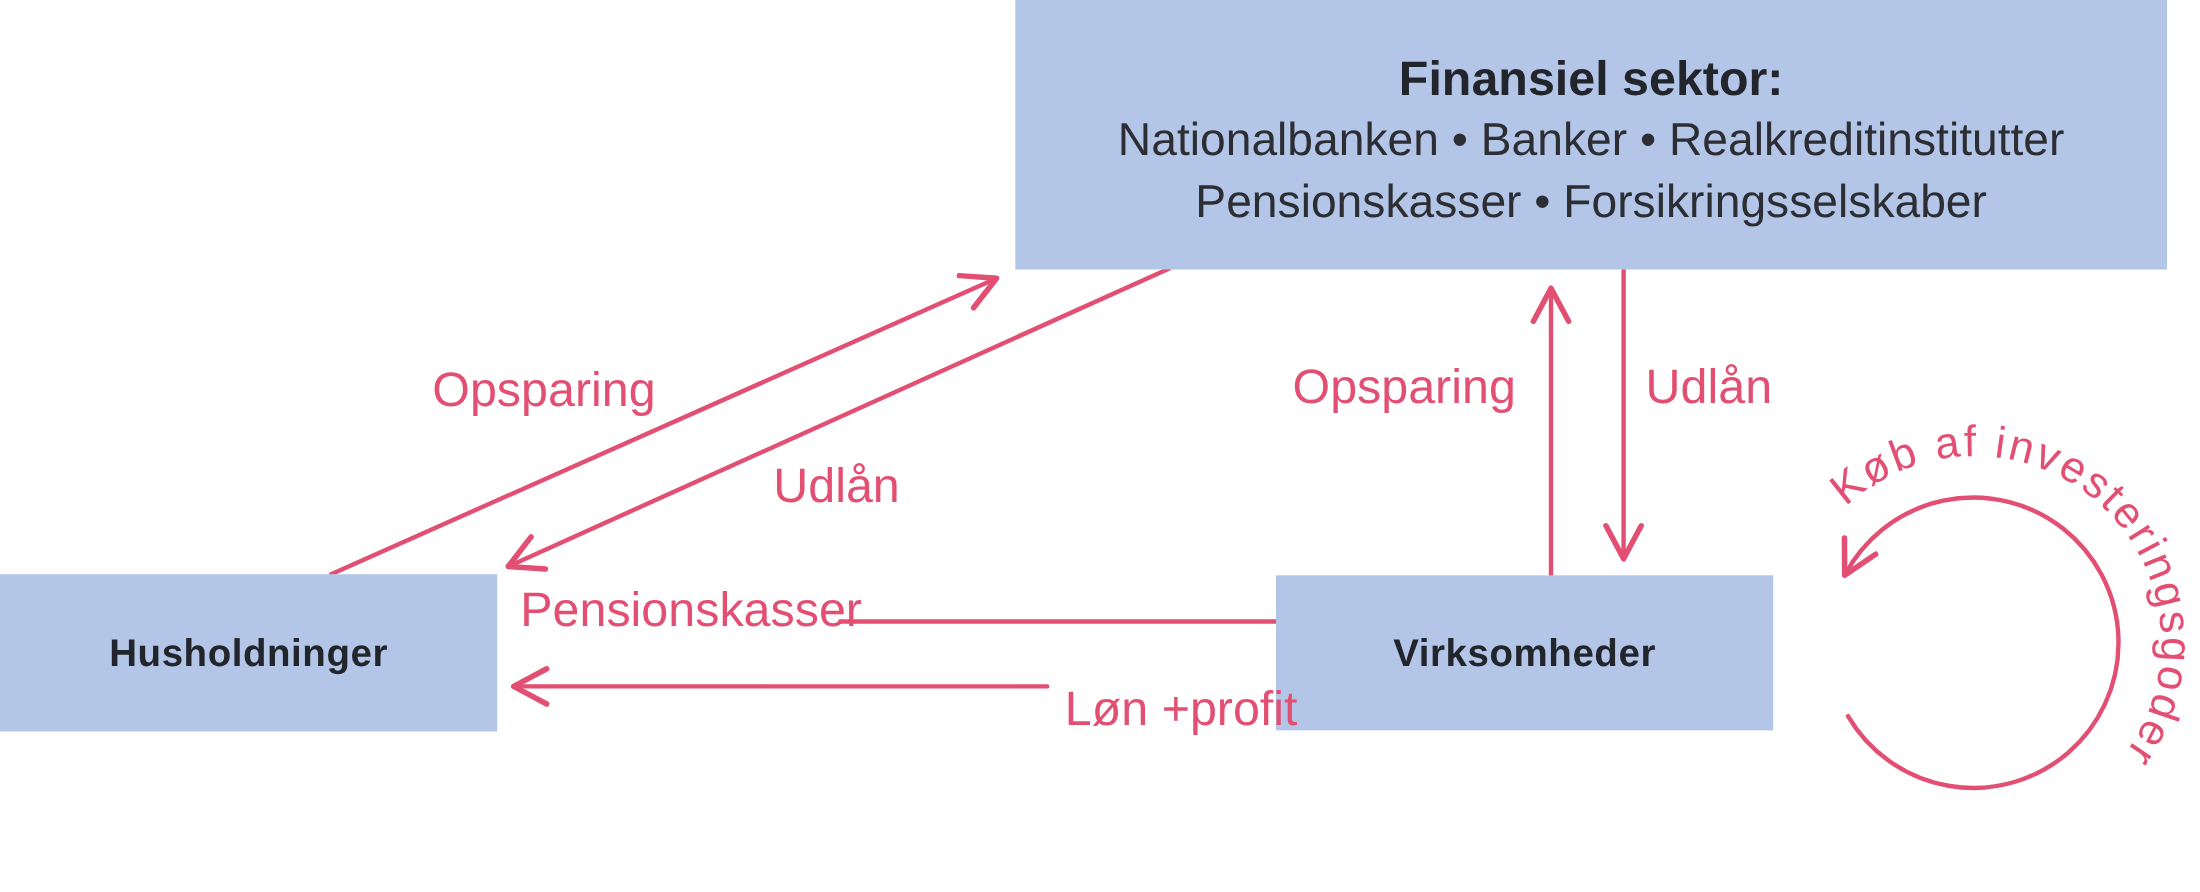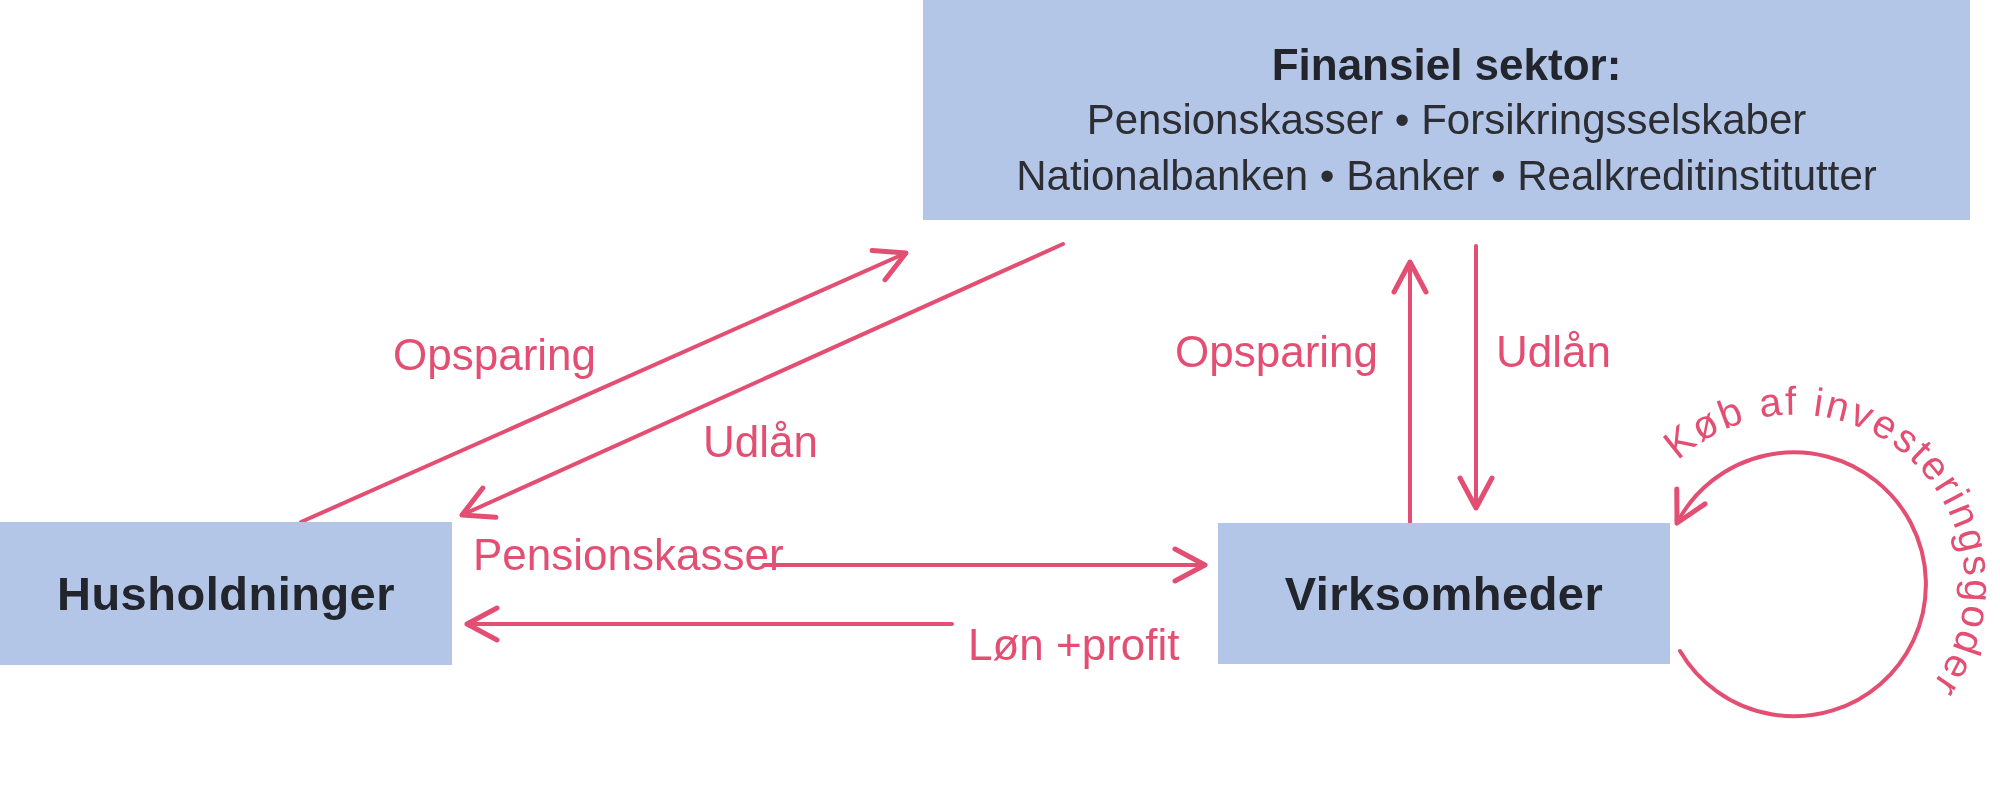--- a/index.html
+++ b/index.html
@@ -20,27 +20,27 @@
   .curve-label-text{
     fill:var(--accent);
     font-size:40px;letter-spacing:2.5px;
     font-family:"Liberation Sans","DejaVu Sans",sans-serif;
   }
   .box{
     position:absolute;background:var(--box_bg);
     display:flex;align-items:center;justify-content:center;
     color:var(--box_text);text-align:center;
   }
-  .box-financial{left:923px;top:0;width:1047px;height:220px;
-    flex-direction:column;justify-content:center;padding-top:21px;}
+  .box-financial{left:923px;top:0;width:1047px;height:245px;
+    flex-direction:column;justify-content:flex-start;padding-top:44px;}
   .box-financial .t{font-size:44px;font-weight:bold;line-height:1.25;}
   .box-financial .l{font-size:42px;line-height:1.33;color:#2c2e34;}
   .box-households{left:0;top:522px;width:452px;height:143px;}
-  .box-firms{left:1218px;top:523px;width:452px;height:141px;align-items:center;}
-  .box-title{font-size:47px;font-weight:bold;letter-spacing:.5px;}
+  .box-firms{left:1160px;top:523px;width:452px;height:141px;align-items:center;}
+  .box-title{font-size:35px;font-weight:bold;letter-spacing:.5px;}
   .flow-label{
     position:absolute;color:var(--accent);
     font-size:44px;line-height:1.1;white-space:nowrap;text-align:center;
   }
   .lbl-opsparing-left{left:393px;top:331px;}
   .lbl-udlan-left{left:703px;top:418px;}
   .lbl-opsparing-right{left:1175px;top:328px;}
   .lbl-udlan-right{left:1496px;top:328px;}
   .lbl-privatforbrug{left:473px;top:531px;}
   .lbl-lon-profit{left:968px;top:621px;}
@@ -72,22 +72,22 @@
     <path class="arrow" marker-end="url(#chevron)" d="M 1680 651 A 132 132 0 1 0 1677 523"></path>
 
     <path id="invest-text-arc" d="M 1678 461 A 170 170 0 1 1 1892 724" fill="none" stroke="none"></path>
     <text class="curve-label-text">
       <textPath href="#invest-text-arc" startOffset="0">Køb af investeringsgoder</textPath>
     </text>
   </svg>
 
   <div class="box box-financial">
     <div class="t">Finansiel sektor:</div>
+    <div class="l">Nationalbanken • Banker • Realkreditinstitutter</div>
     <div class="l">Pensionskasser • Forsikringsselskaber</div>
-    <div class="l">Nationalbanken • Banker • Realkreditinstitutter</div>
   </div>
 
   <div class="box box-households">
     <div class="box-title">Husholdninger</div>
   </div>
 
   <div class="box box-firms">
     <div class="box-title">Virksomheder</div>
   </div>
 

